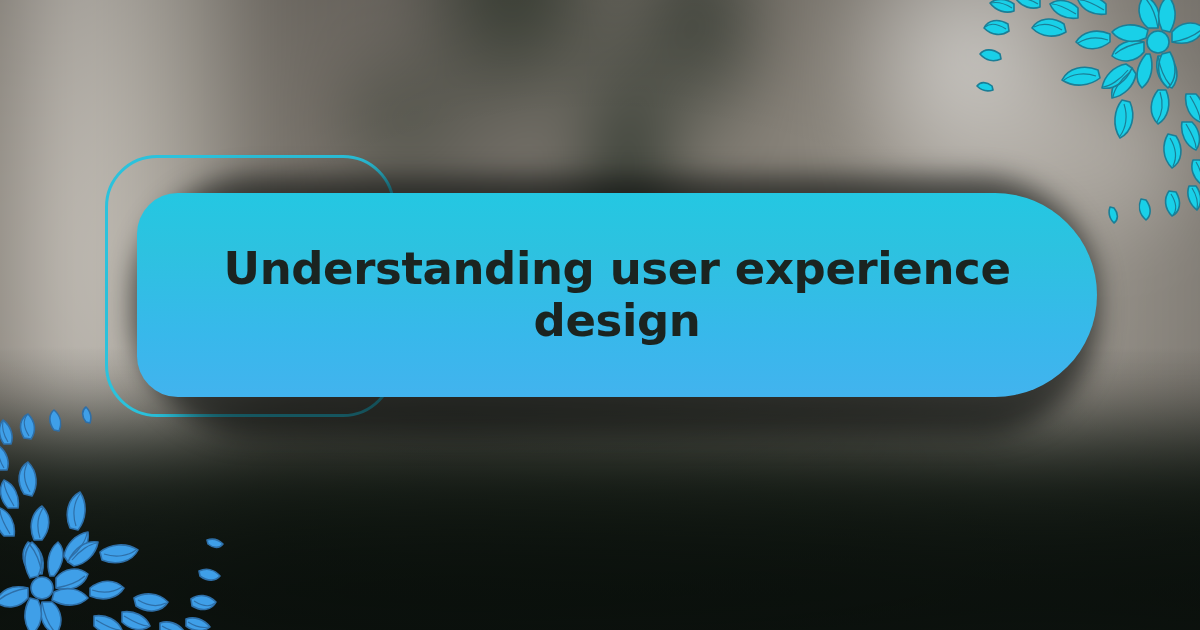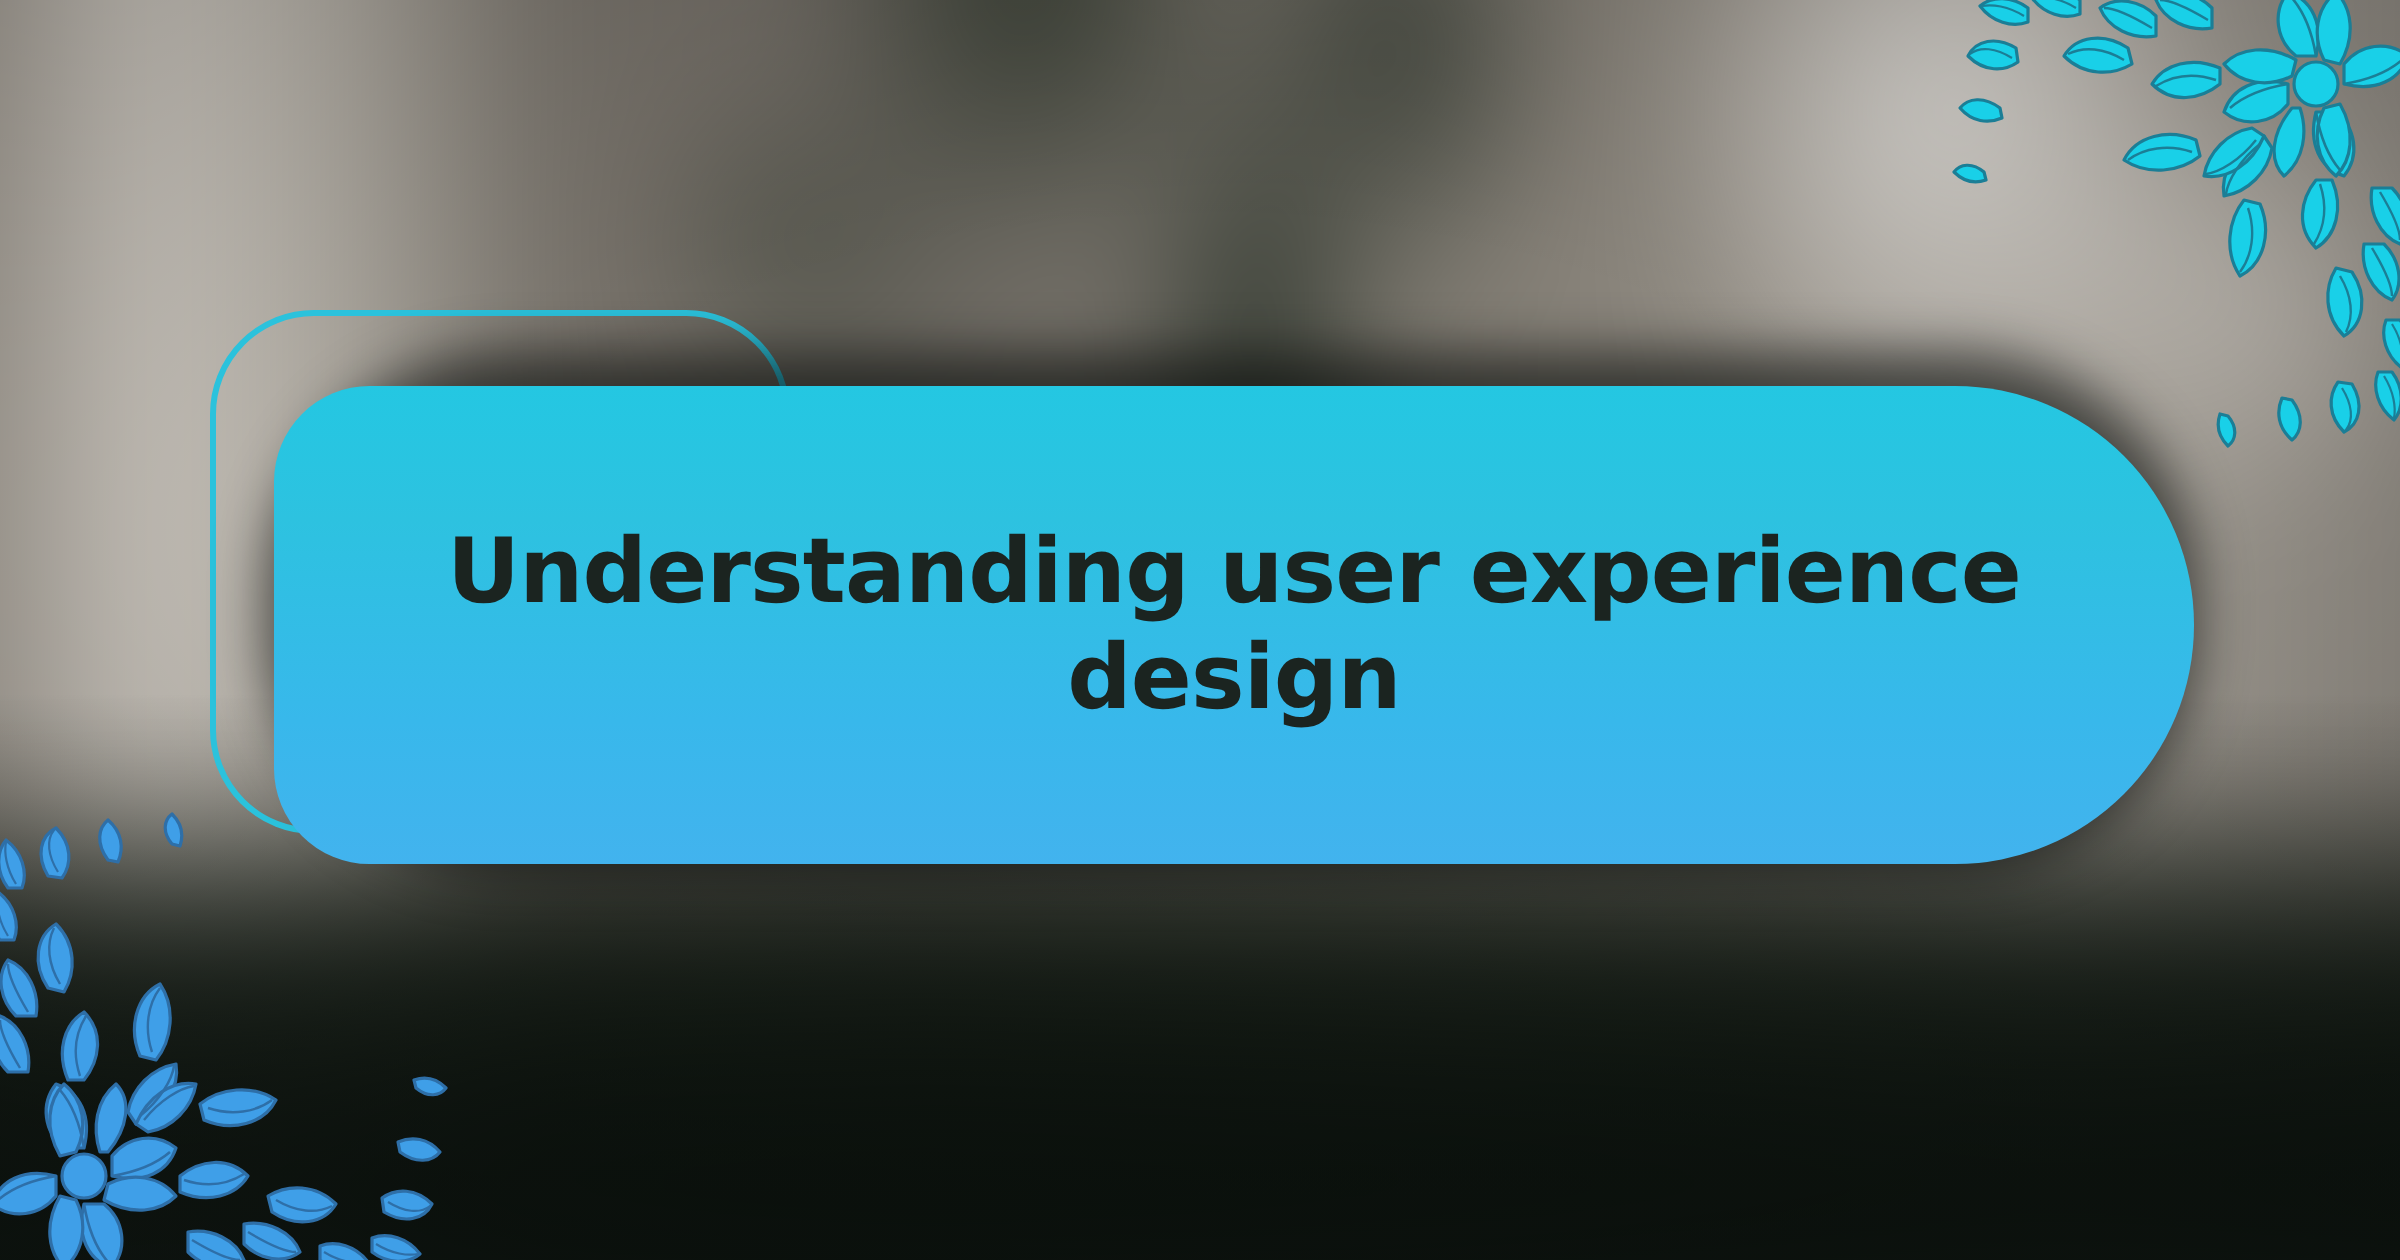--- a/index.html
+++ b/index.html
@@ -100,21 +100,21 @@
     background:rgba(6,10,8,0.62);
     filter:blur(13px);
   }
 
   
   .card {
     position:absolute;
     left:137px;
     top:193px;
     width:960px;
-    height:239px;
+    height:204px;
     border-radius:48px 120px 120px 48px;
     background:linear-gradient(to bottom, #24C7E2 0%, #2DC2E0 28%, #38B8EB 70%, #42B3EE 100%);
     display:flex;
     align-items:center;
     justify-content:center;
     padding:0 56px;
   }
 
   .card-title {
     font-family:"DejaVu Sans", sans-serif;

